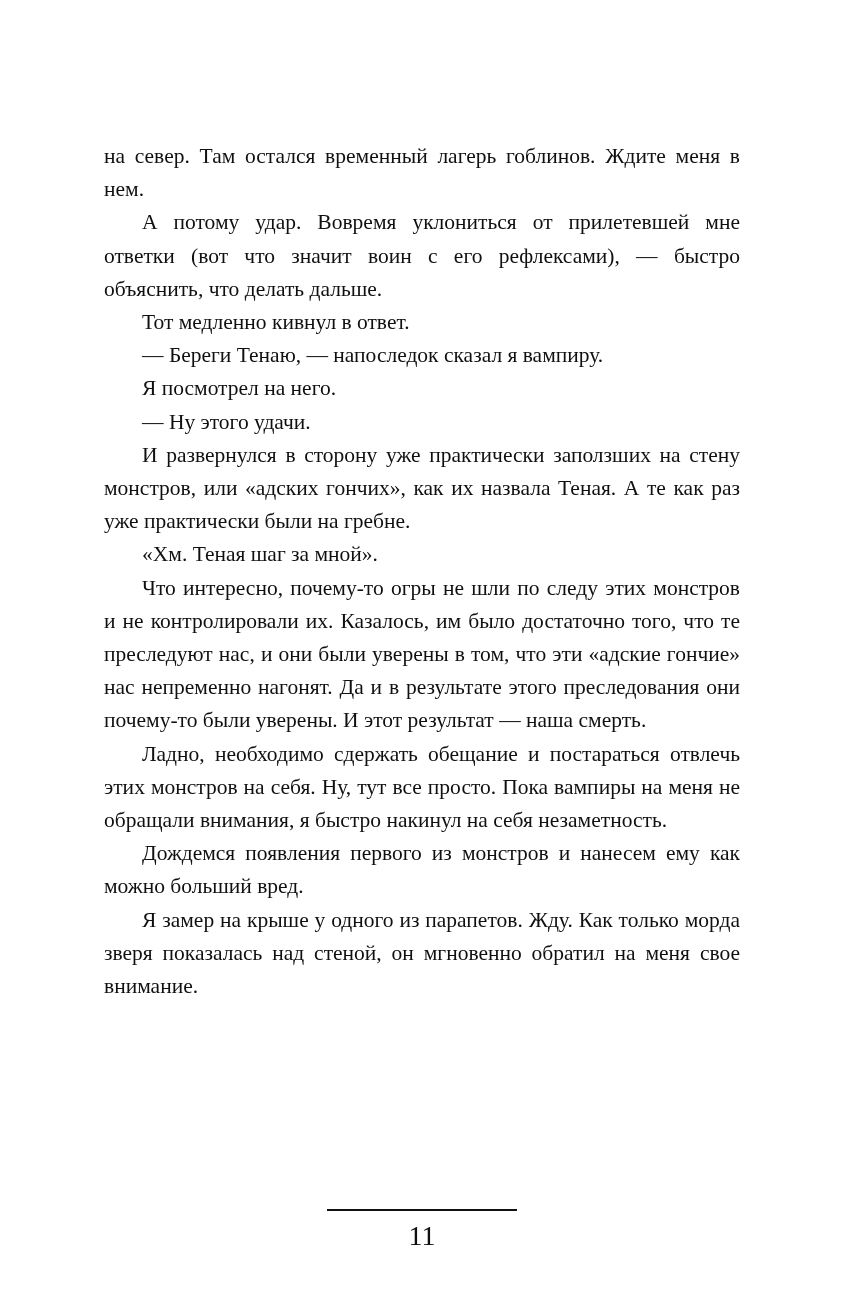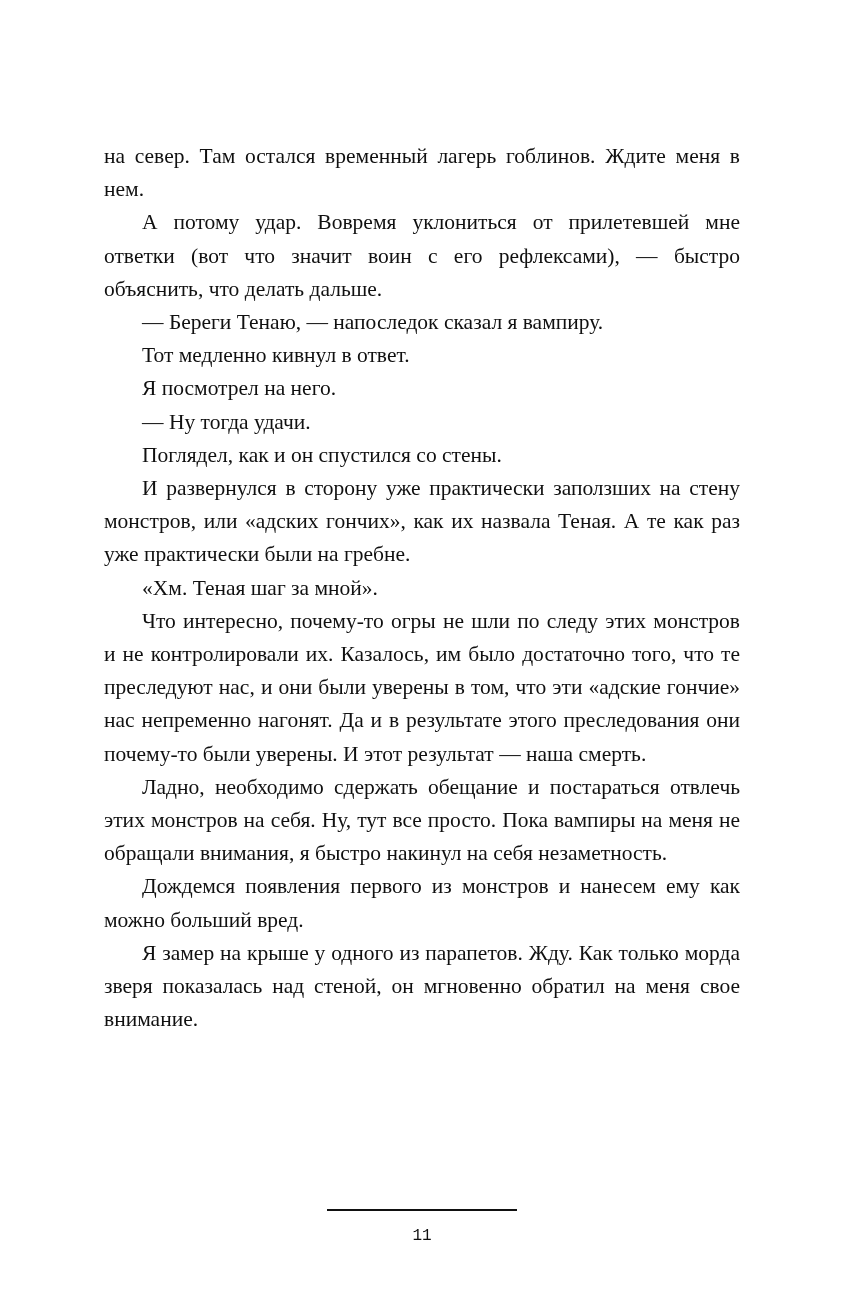--- a/index.html
+++ b/index.html
@@ -44,39 +44,37 @@
     bottom: 64px;
     text-align: center;
   }
   .rule {
     width: 190px;
     height: 2px;
     background: #111111;
     margin: 0 auto 14px auto;
   }
   .page-number {
-    font-size: 16px;
+    font-size: 28px;
     line-height: 22px;
     color: #101010;
-    font-family: Liberation Mono, monospace;
   }
 </style>
 </head>
 <body>
 
 <div class="page">
 
   <div class="text-block">
     <p class="para no-indent">на север. Там остался временный лагерь гоблинов. Ждите меня в нем.</p>
     <p class="para">А потому удар. Вовремя уклониться от прилетевшей мне ответки (вот что значит воин с его рефлексами), — быстро объяснить, что делать дальше.</p>
+    <p class="para">Тот медленно кивнул в ответ.</p>
     <p class="para">— Береги Тенаю, — напоследок сказал я вампиру.</p>
-    <p class="para">Тот медленно кивнул в ответ.</p>
     <p class="para">Я посмотрел на него.</p>
-    <p class="para">— Ну тогда удачи.</p>
-    <p class="para">Поглядел, как и он спустился со стены.</p>
+    <p class="para">— Ну этого удачи.</p>
     <p class="para">И развернулся в сторону уже практически заползших на стену монстров, или «адских гончих», как их назвала Теная. А те как раз уже практически были на гребне.</p>
     <p class="para">«Хм. Теная шаг за мной».</p>
     <p class="para">Что интересно, почему-то огры не шли по следу этих монстров и не контролировали их. Казалось, им было до­статочно того, что те преследуют нас, и они были уверены в том, что эти «адские гончие» нас непременно нагонят. Да и в результате этого преследования они почему-то были уверены. И этот результат — наша смерть.</p>
     <p class="para">Ладно, необходимо сдержать обещание и постараться отвлечь этих монстров на себя. Ну, тут все просто. Пока вампиры на меня не обращали внимания, я быстро накинул на себя незаметность.</p>
     <p class="para">Дождемся появления первого из монстров и нанесем ему как можно больший вред.</p>
     <p class="para">Я замер на крыше у одного из парапетов. Жду. Как толь­ко морда зверя показалась над стеной, он мгновенно обра­тил на меня свое внимание.</p>
   </div>
 
   <div class="footer">
     <div class="rule"></div>

